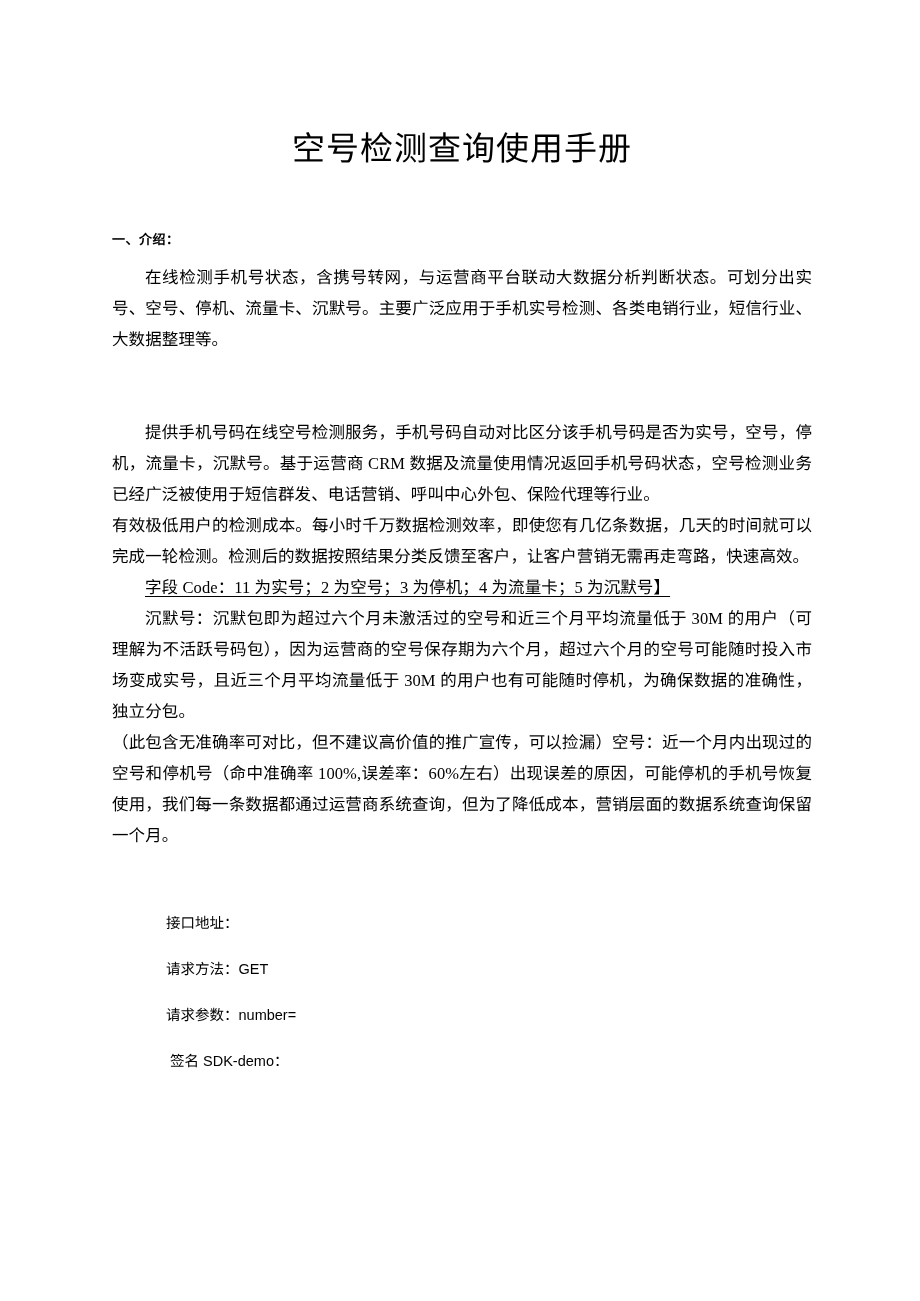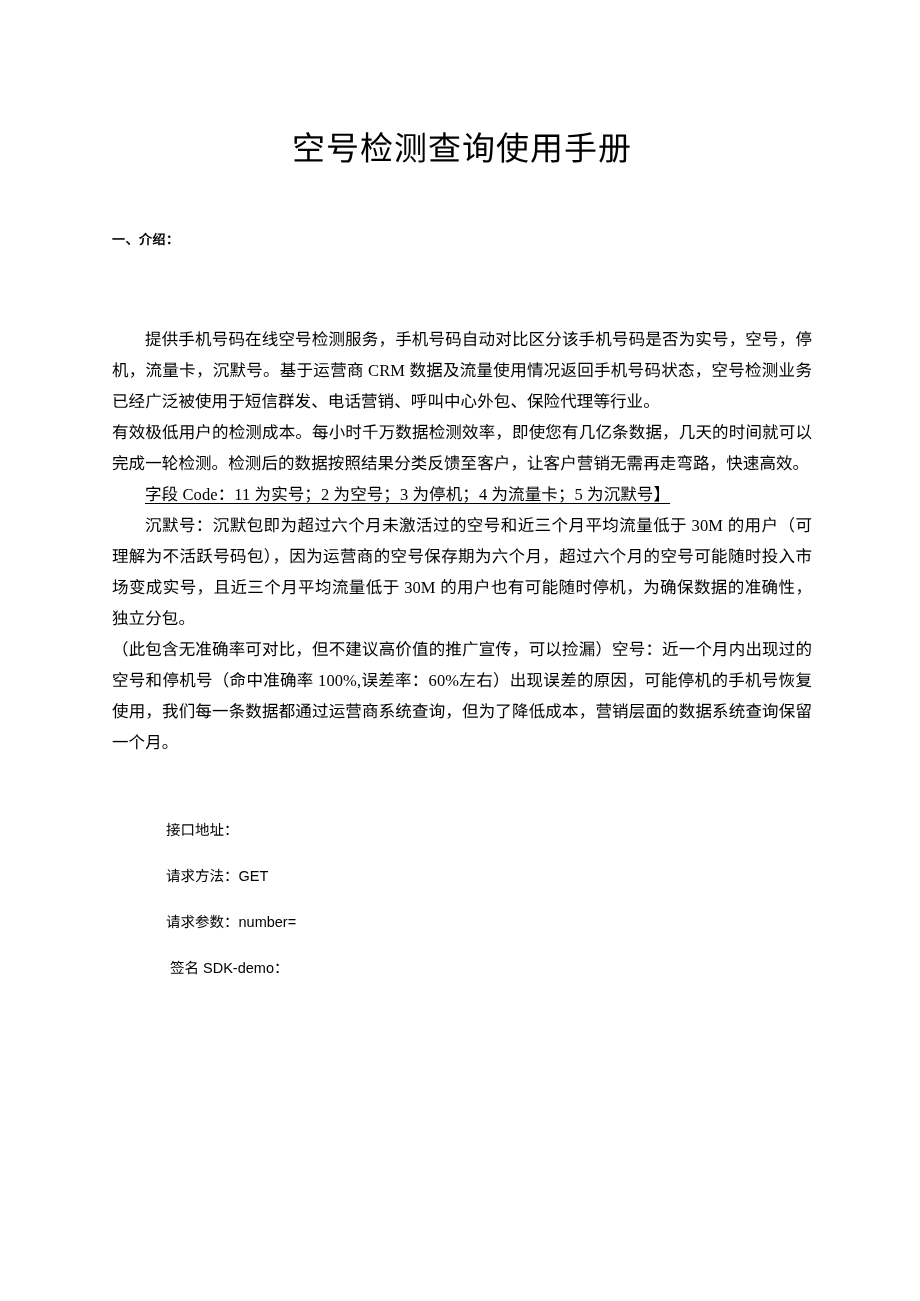--- a/index.html
+++ b/index.html
@@ -89,20 +89,21 @@
 
 <div class="page">
   <div class="content">
 
     <h1 class="doc-title">空号检测查询使用手册</h1>
 
     <div class="section-heading section-heading-intro">一、介绍：</div>
 
     <div class="gap-sm"></div>
 
+    <p class="para para-indent">在线检测手机号状态，含携号转网，与运营商平台联动大数据分析判断状态。可划分出实号、空号、停机、流量卡、沉默号。主要广泛应用于手机实号检测、各类电销行业，短信行业、大数据整理等。</p>
 
     <div class="gap-lg"></div>
 
     <p class="para para-indent">提供手机号码在线空号检测服务，手机号码自动对比区分该手机号码是否为实号，空号，停机，流量卡，沉默号。基于运营商 CRM 数据及流量使用情况返回手机号码状态，空号检测业务已经广泛被使用于短信群发、电话营销、呼叫中心外包、保险代理等行业。</p>
 
     <p class="para">有效极低用户的检测成本。每小时千万数据检测效率，即使您有几亿条数据，几天的时间就可以完成一轮检测。检测后的数据按照结果分类反馈至客户，让客户营销无需再走弯路，快速高效。</p>
 
 
     <p class="para para-indent"><span class="underline">字段 Code：11 为实号；2 为空号；3 为停机；4 为流量卡；5 为沉默号】</span></p>
 

